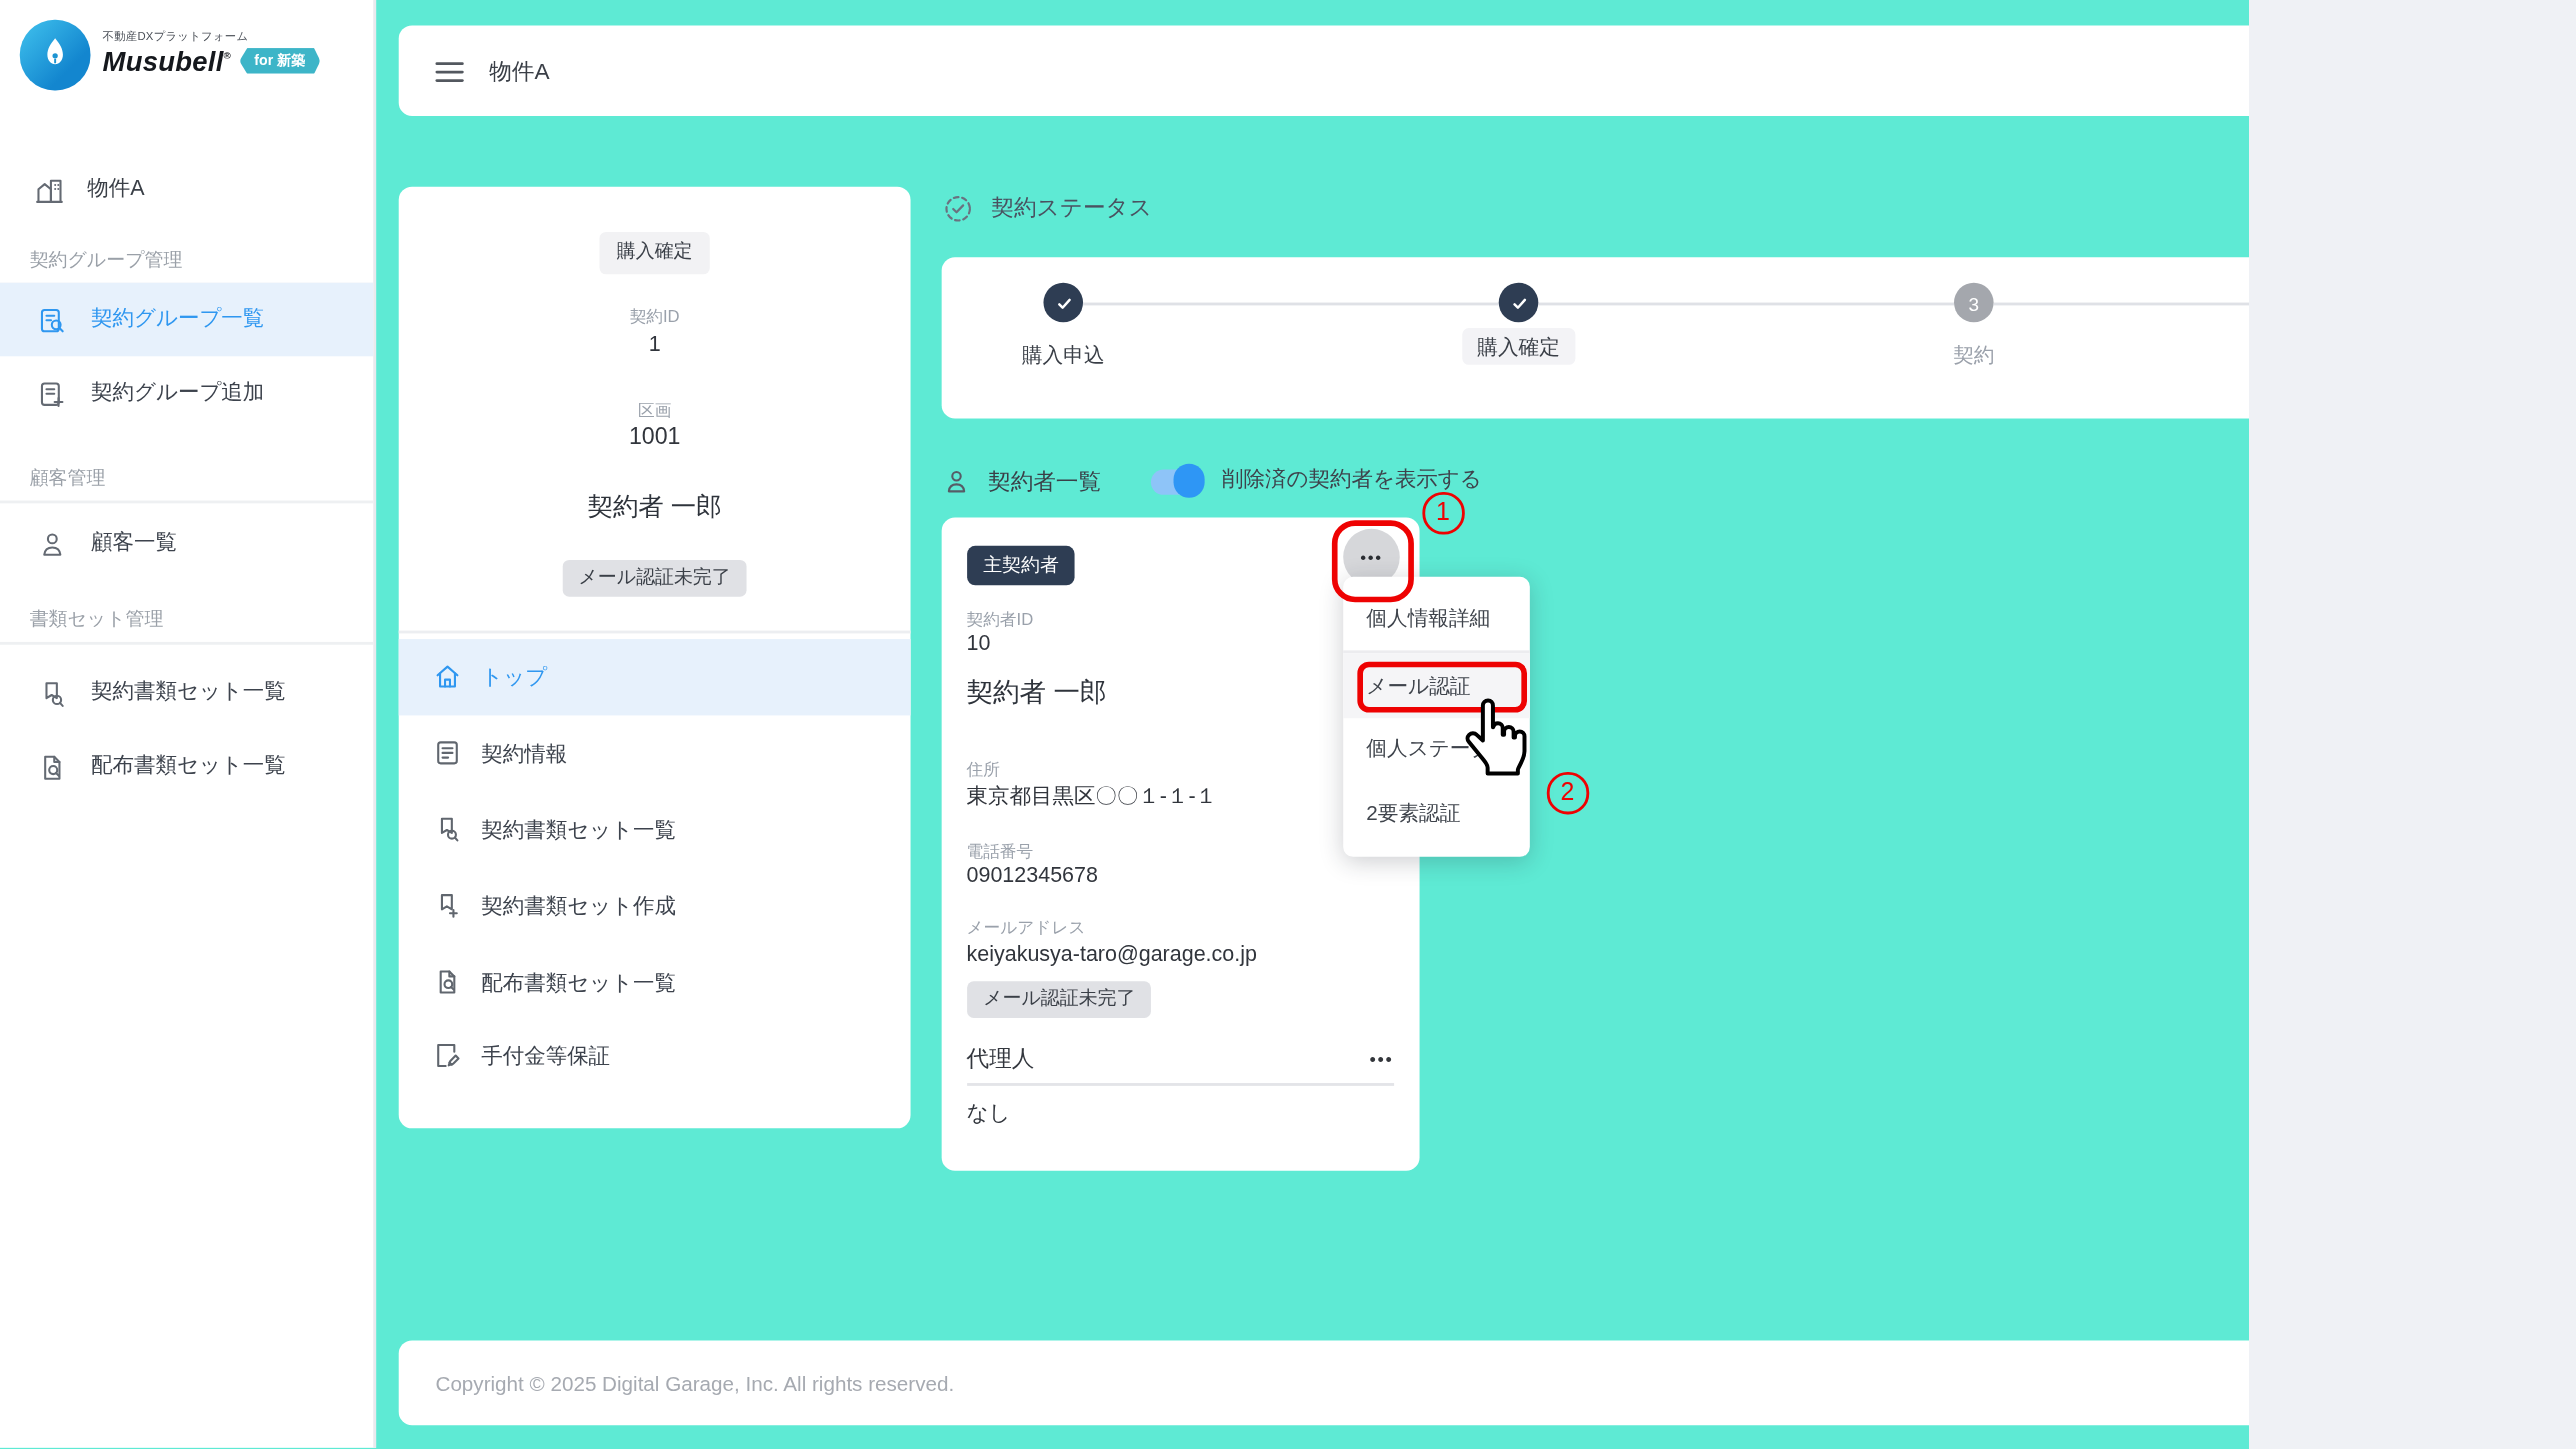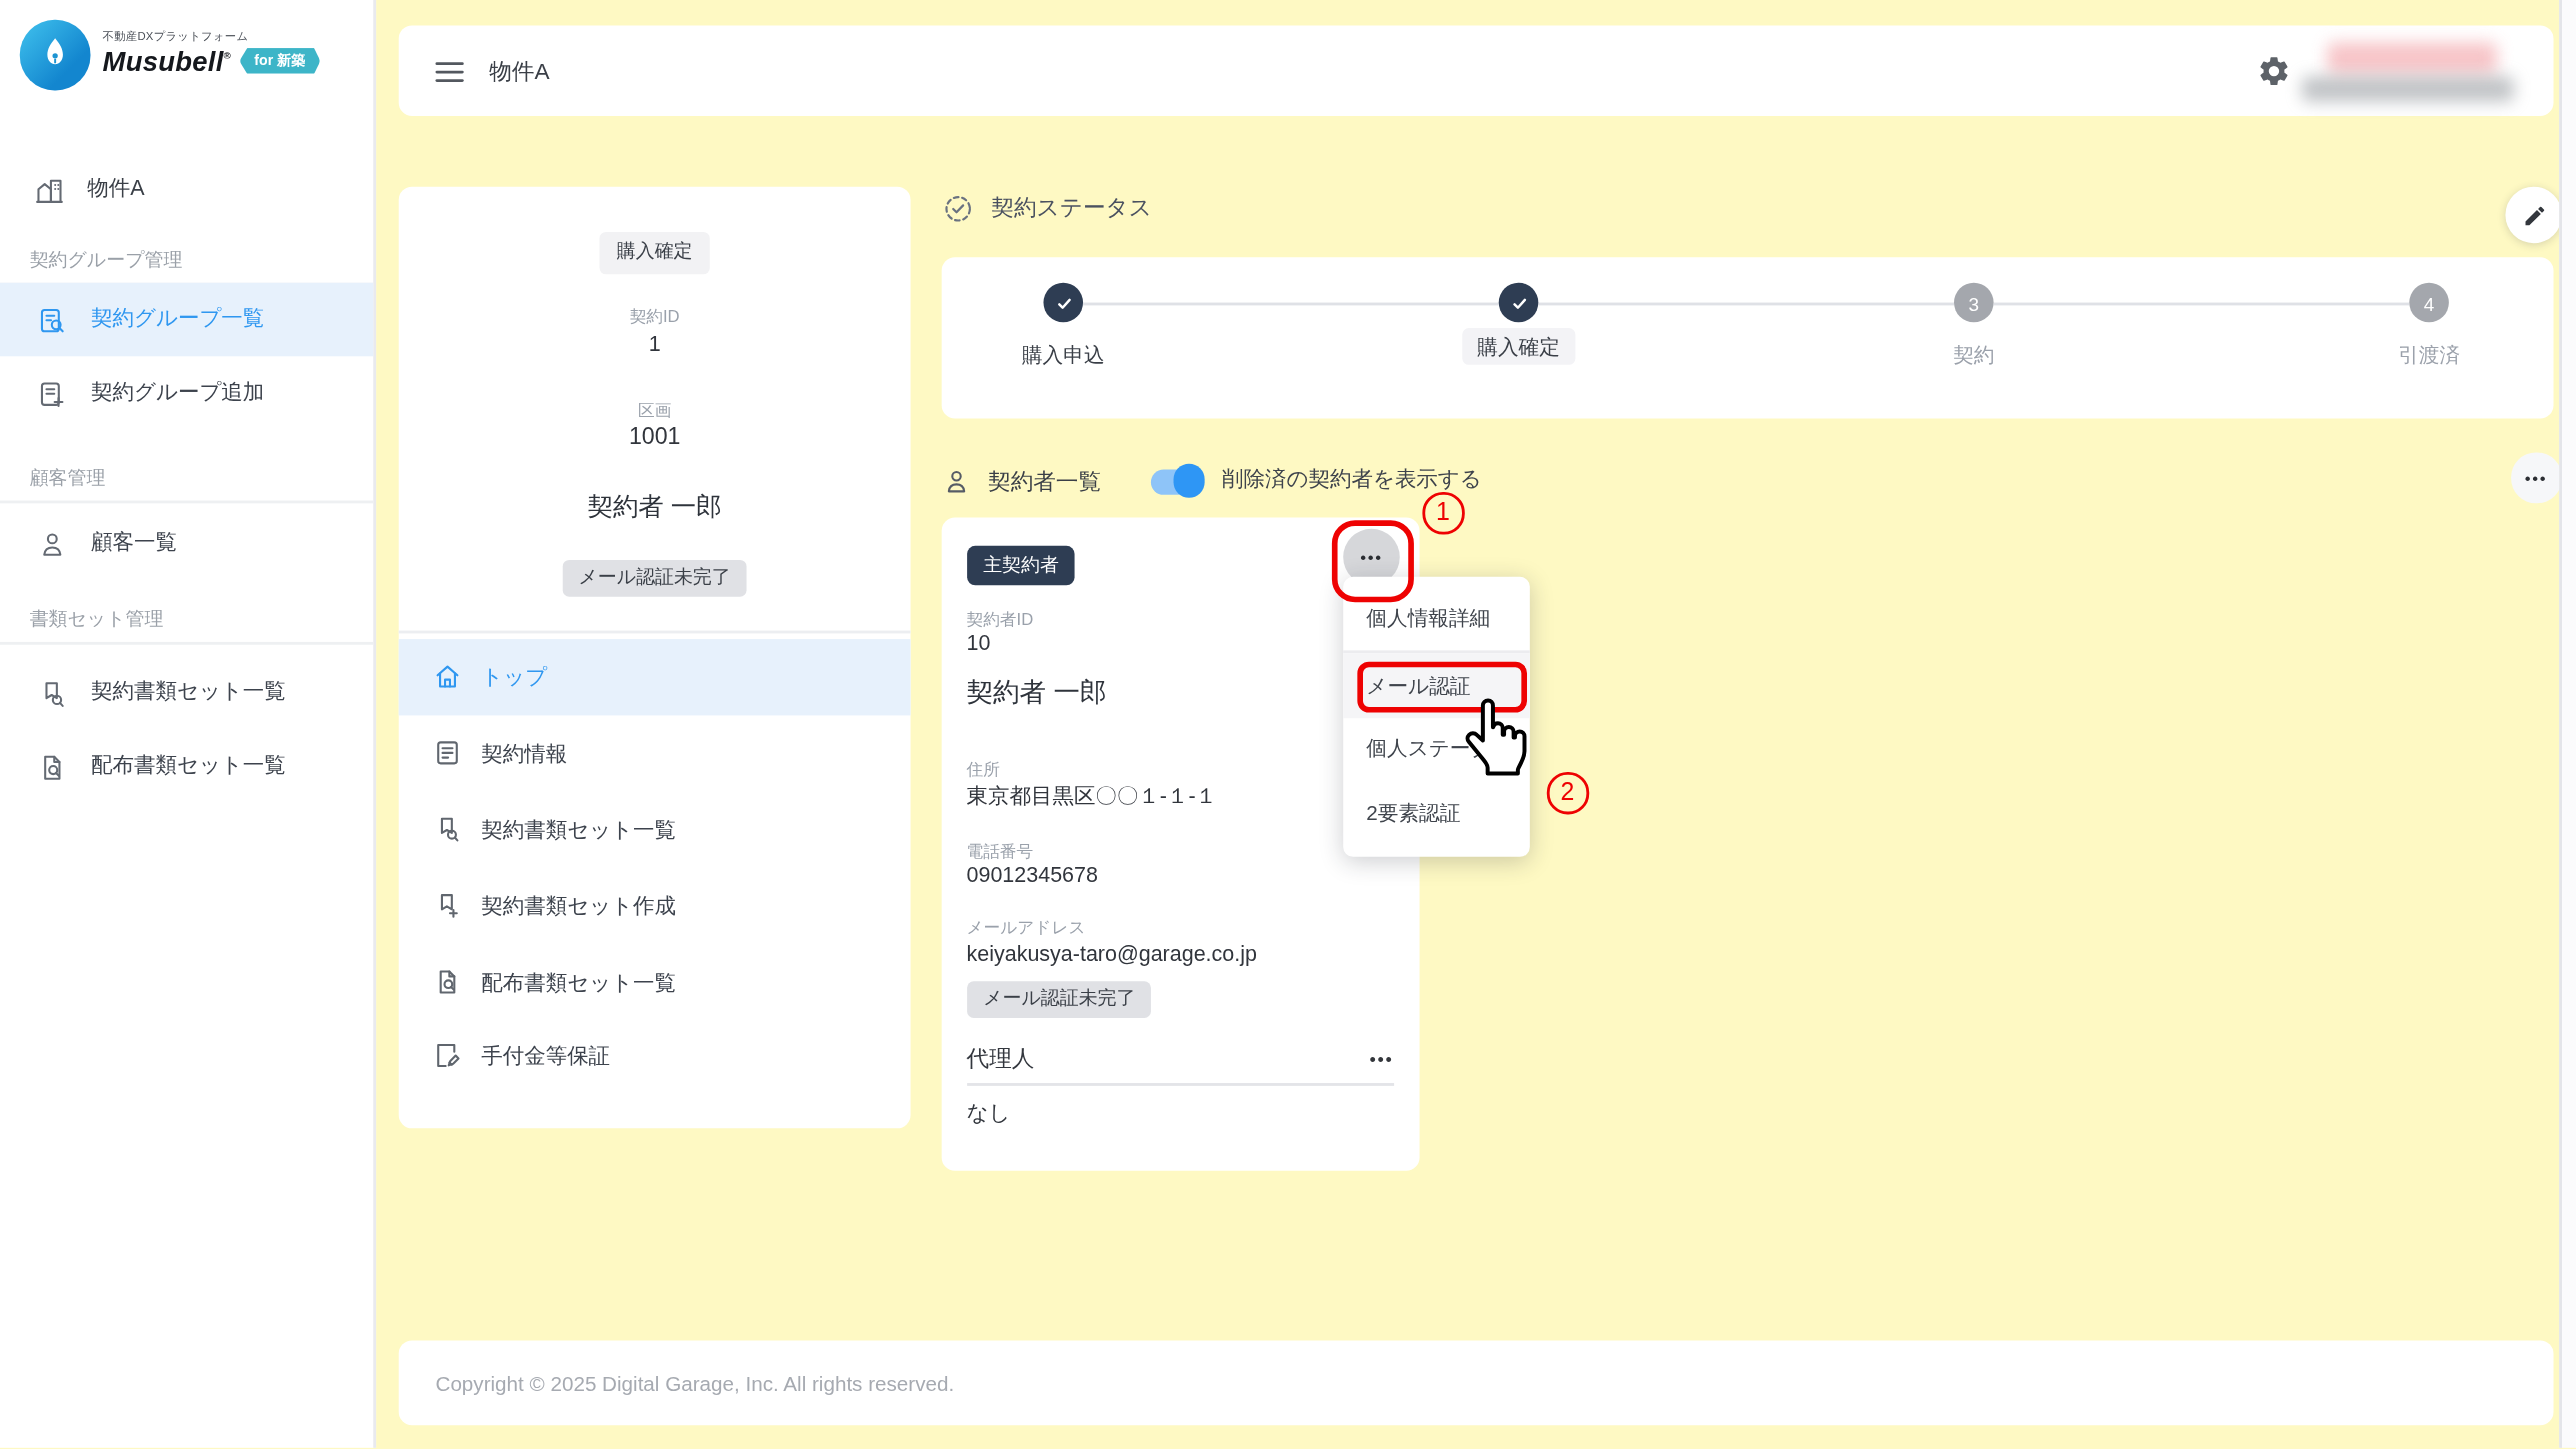--- a/index.html
+++ b/index.html
@@ -1,16 +1,16 @@
 <!DOCTYPE html>
 <html style="font-size:9.4px"><head>
 <meta charset="utf-8">
 <style>
   html,body{margin:0;padding:0;background:#eff1f5;}
-  .viewport{position:relative;width:2576px;height:1449px;overflow:hidden;background:#fef9c3;}
+  .viewport{position:relative;width:2249px;height:1449px;overflow:hidden;background:#5eead4;}
   .stage{position:absolute;left:0;top:0;width:911px;height:512px;
          transform:scale(2.8278);transform-origin:0 0;
          font-family:"Liberation Sans","DejaVu Sans",sans-serif;color:#3a3f47;}
   .stage *{box-sizing:border-box;}
   svg{display:block;}
 
   
   .sidebar{position:absolute;left:0;top:0;width:133px;height:100%;background:#fff;border-right:0.6px solid #e9eaee;}
   .logo{position:absolute;left:7px;top:7px;display:flex;align-items:center;gap:4.7px;cursor:pointer;}
   .logo-mark{width:24.6px;height:24.6px;border-radius:50%;background:linear-gradient(135deg,#41c3ee 0%,#1386cf 70%);

